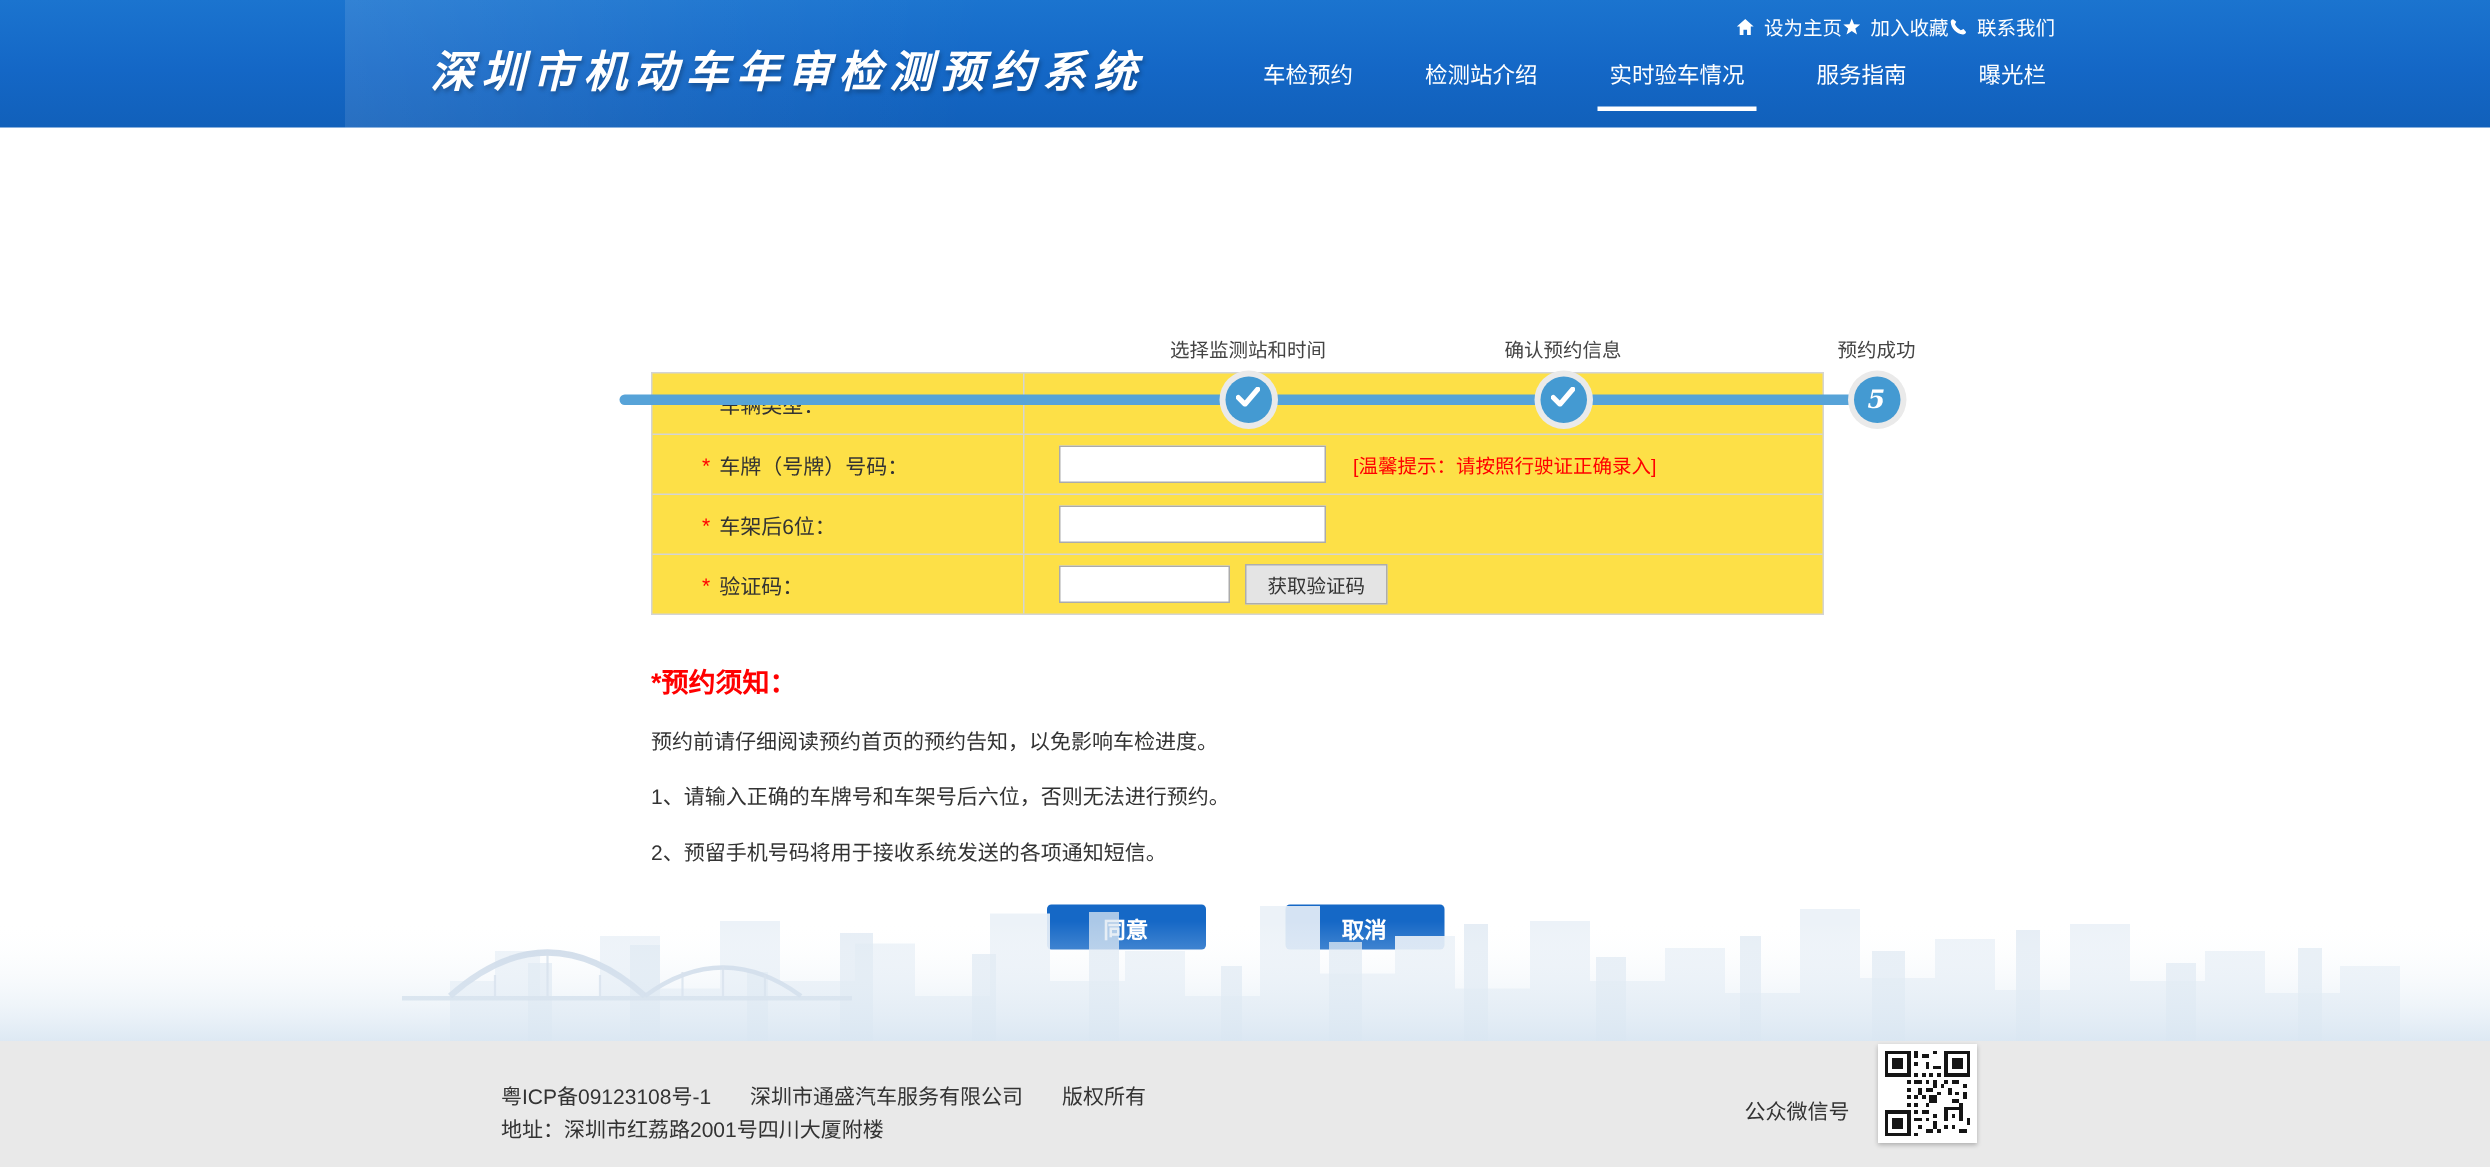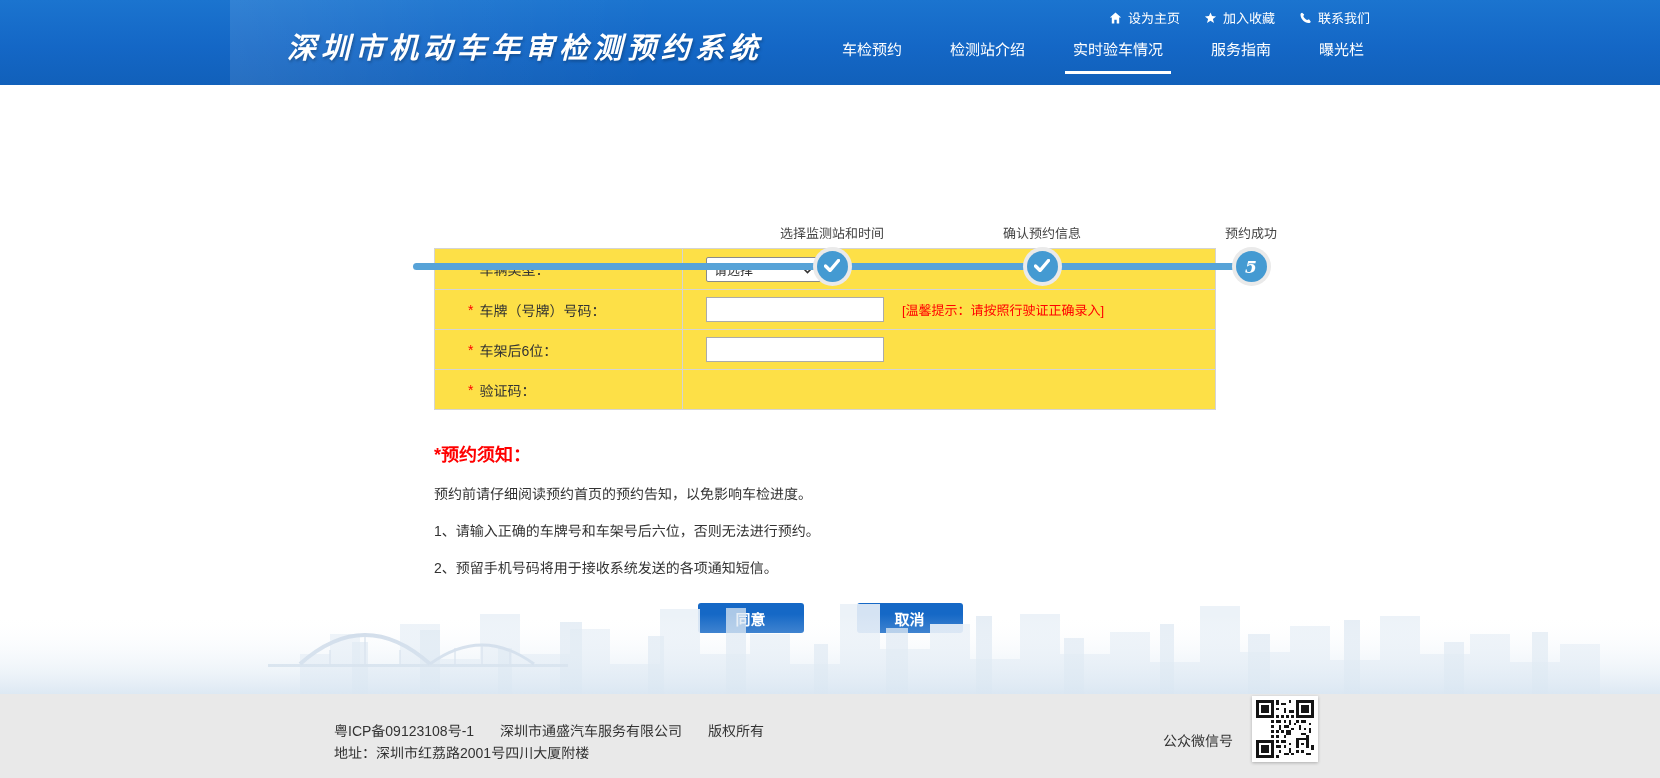--- a/index.html
+++ b/index.html
@@ -5,21 +5,21 @@
   * { margin:0; padding:0; box-sizing:border-box; }
   html,body { width:1660px; height:778px; overflow:hidden; }
   body { font-family:"Liberation Sans","DejaVu Sans",sans-serif; background:#fff; color:#333; }
   .page { position:relative; width:1660px; height:778px; background:#fff; }
 
   
   .header { position:absolute; top:0; left:0; width:1660px; height:85px;
             background:linear-gradient(180deg,#1b74cf 0%, #1467c6 55%, #1160ba 100%); }
   .header::before { content:""; position:absolute; left:230px; top:0; width:560px; height:85px;
             background:linear-gradient(100deg, rgba(255,255,255,0.10) 0%, rgba(255,255,255,0.04) 40%, rgba(255,255,255,0) 75%); }
-  .utility { position:absolute; top:8px; right:290px; display:flex; gap:24px; }
+  .utility { position:absolute; top:8px; right:290px; display:flex; }
   .util-link { display:flex; align-items:center; gap:6px; color:#fff; font-size:13px; cursor:pointer; text-decoration:none; }
   .util-link svg { display:block; }
   .brand { position:absolute; left:287px; top:24px; width:460px; color:#fff;
            font-family:"DejaVu Serif","Liberation Serif",serif; font-style:italic; font-weight:bold;
            font-size:29px; letter-spacing:5px; white-space:nowrap; text-shadow:1px 2px 3px rgba(0,0,0,0.25); }
   .nav { position:absolute; left:834px; top:38px; display:flex; gap:32px; }
   .nav-item { color:#fff; font-size:15px; padding:0 8px 12px 8px; cursor:pointer; text-decoration:none; white-space:nowrap;text-align:center; }
   .nav-item.active { border-bottom:3px solid #fff; }
 
   
@@ -144,28 +144,20 @@
       </div>
     </div>
   </div>
 
   <div class="form-table">
     <div class="frow">
       <div class="flabel">
         <span class="req">*</span>
         <span>车辆类型：</span>
       </div>
-      <div class="fvalue">
-        <div class="select">
-          <span class="select-value">请选择</span>
-          <span><svg width="11" height="7" viewBox="0 0 11 7">
-                <polyline points="1,1 5.5,5.5 10,1" stroke="#333" stroke-width="1.6" fill="none"></polyline>
-              </svg></span>
-        </div>
-      </div>
     </div>
 
     <div class="frow">
       <div class="flabel">
         <span class="req">*</span>
         <span>车牌（号牌）号码：</span>
       </div>
       <div class="fvalue">
         <input class="text-input" type="text" style="">
         <span class="hint">[温馨提示：请按照行驶证正确录入]</span>
@@ -179,20 +171,24 @@
       </div>
       <div class="fvalue">
         <input class="text-input" type="text" style="">
       </div>
     </div>
 
     <div class="frow">
       <div class="flabel">
         <span class="req">*</span>
         <span>验证码：</span>
+      </div>
+      <div class="fvalue">
+        <input class="text-input small" type="text" style="">
+        <button class="captcha-btn">获取验证码</button>
       </div>
     </div>
   </div>
 
   <div class="notice">
     <div class="notice-title">*预约须知：</div>
     <div class="notice-line">预约前请仔细阅读预约首页的预约告知，以免影响车检进度。</div>
     <div class="notice-line">1、请输入正确的车牌号和车架号后六位，否则无法进行预约。</div>
     <div class="notice-line">2、预留手机号码将用于接收系统发送的各项通知短信。</div>
   </div>

